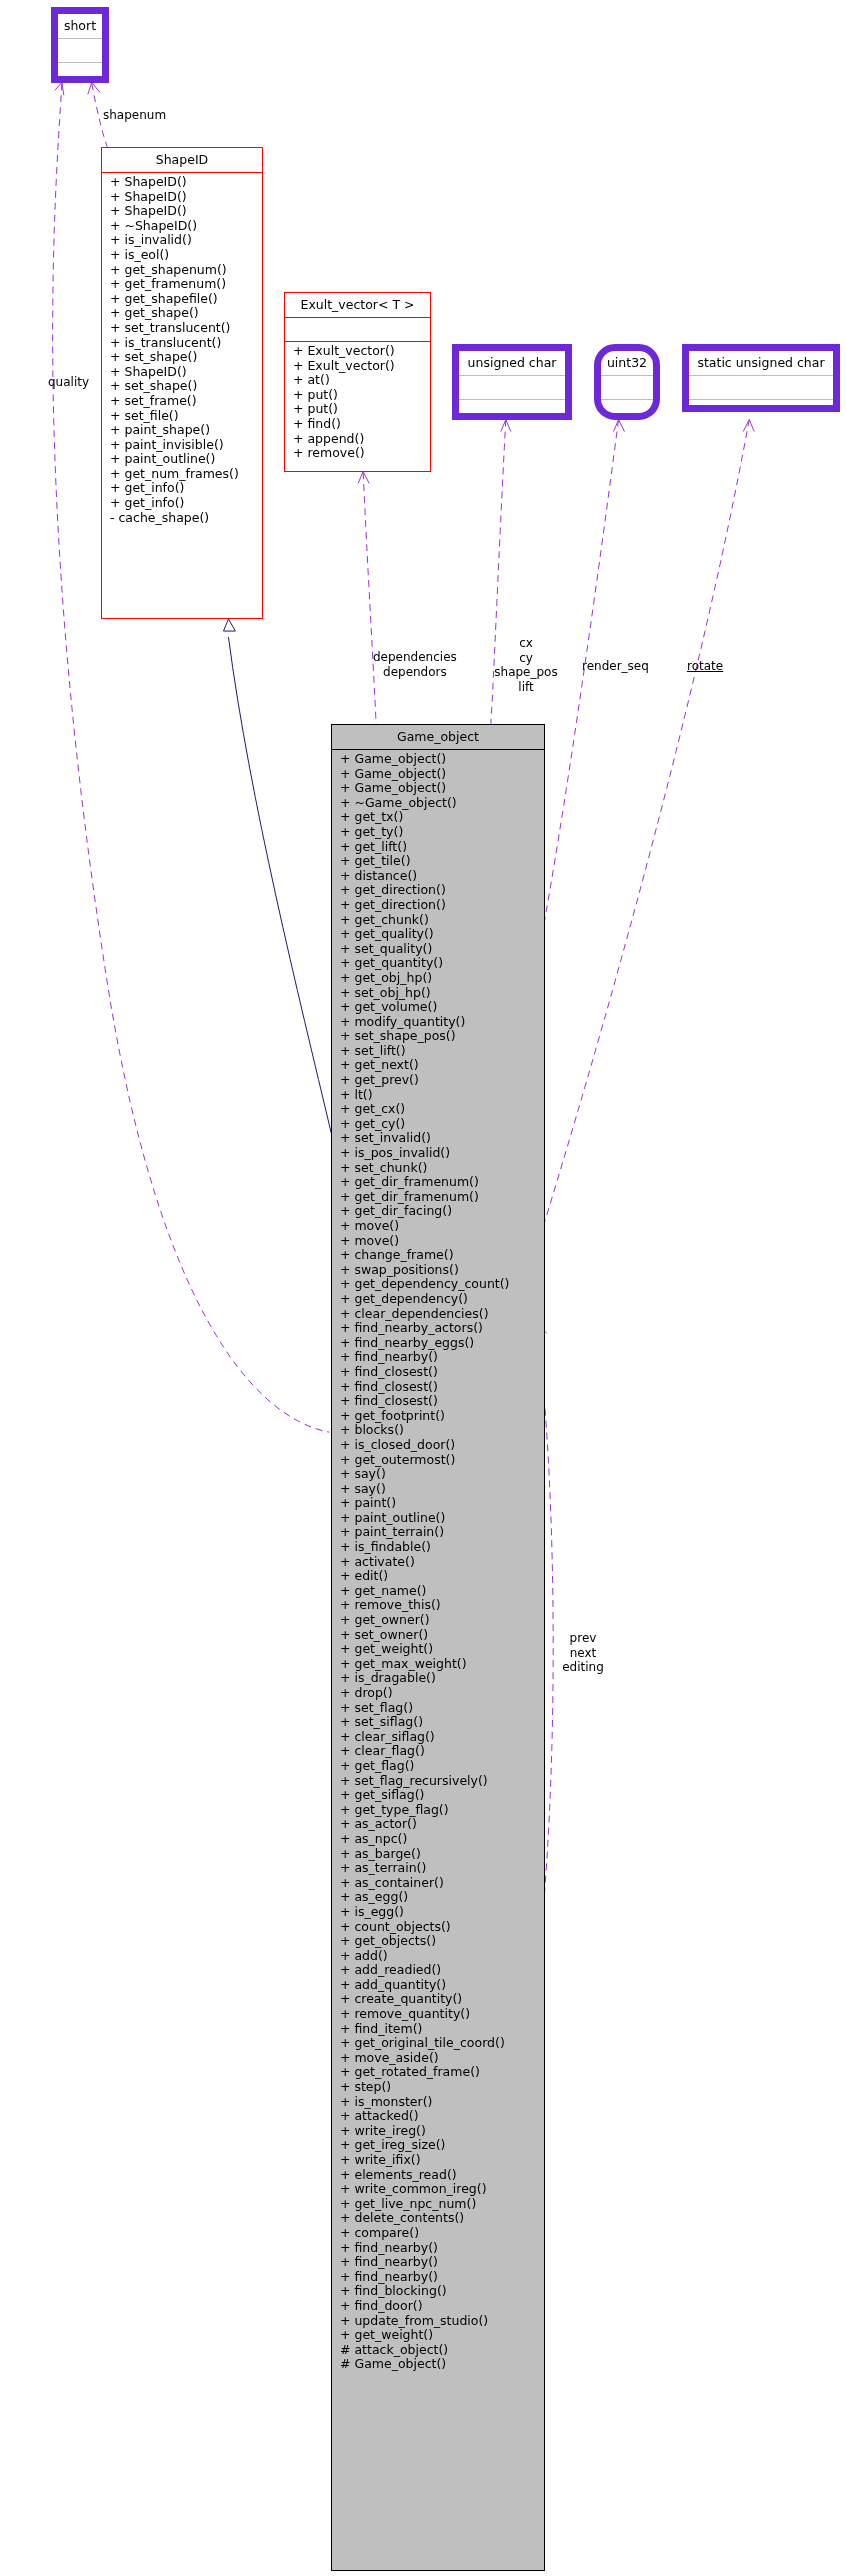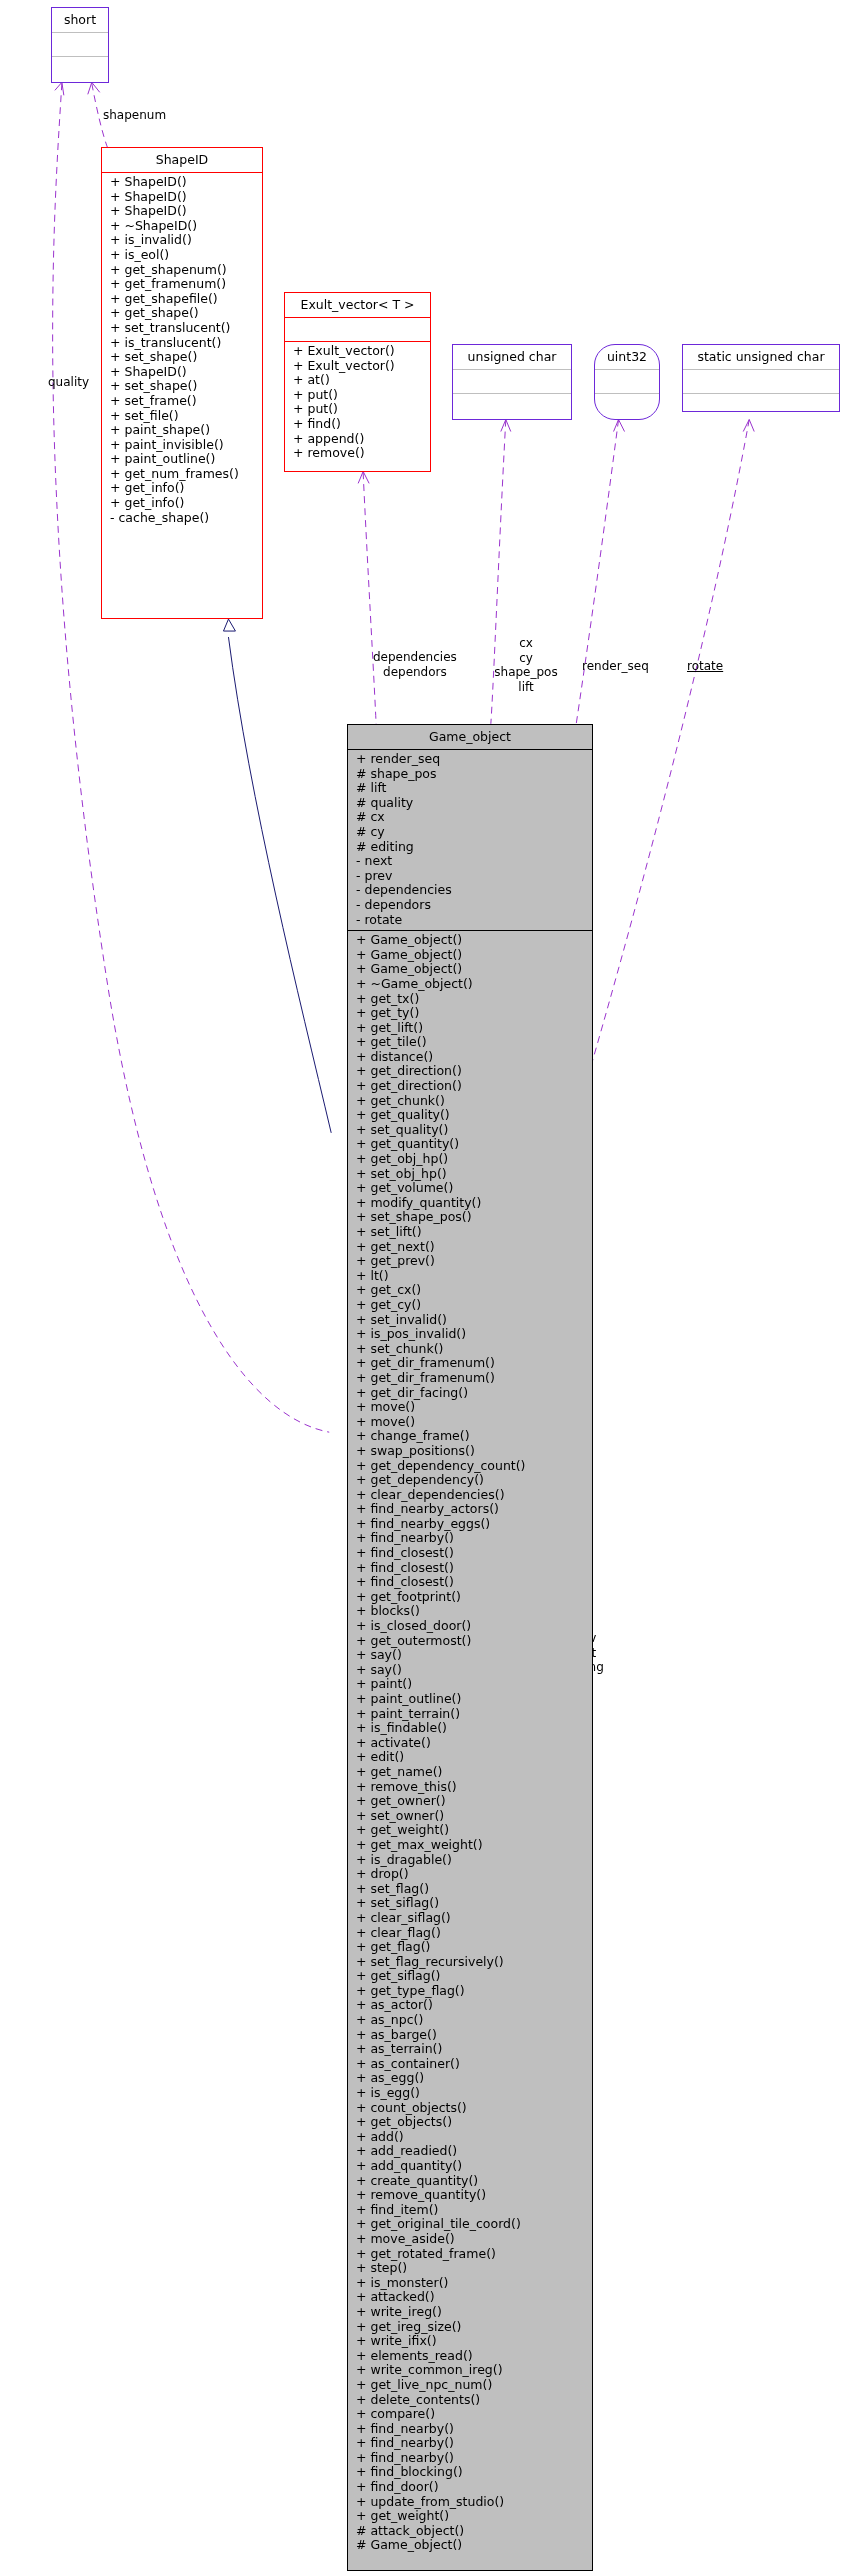--- a/index.html
+++ b/index.html
@@ -1,19 +1,19 @@
 <!DOCTYPE html>
 <html><head>
 <meta charset="utf-8">
 <style>
   html, body { margin:0; padding:0; background:#ffffff; }
   body { width:846px; height:2576px; position:relative; overflow:hidden;
          font-family:"DejaVu Sans", sans-serif; font-size:12.5px; color:#000; }
   .box { position:absolute; box-sizing:border-box; background:#fff; }
-  .box.gray { border:1px solid #6d28d9; }
+  .box.gray { border:7px solid #6d28d9; }
   .box.red { border:1px solid #ff0000; }
   .box.main { border:1px solid #000; background:#bfbfbf; }
   .box .title { text-align:center; line-height:24px; height:24px; white-space:nowrap; }
   .box .sec { box-sizing:border-box; padding:2px 0 3px 8px; }
   .box.gray .sec, .box.gray .title { border-bottom:1px solid #bfbfbf; }
   .box.red .sec, .box.red .title { border-bottom:1px solid #ff0000; }
   .box.main .sec, .box.main .title { border-bottom:1px solid #000; }
   .box .sec:last-child { border-bottom:none; }
   .box .sec.empty { height:24px; padding:0; }
   .line { line-height:14.6px; white-space:nowrap; }
@@ -138,36 +138,22 @@
     <div class="line">lift</div>
   </div>
 <div class="elabel" style="left:582px; top:659px;">render_seq</div>
 <div class="elabel" style="left:687px; top:659px;text-decoration:underline;">rotate</div>
 <div class="elabel" id="lbl-self" style="left:560px; top:1631px; width:46px;">
     <div class="line">prev</div>
     <div class="line">next</div>
     <div class="line">editing</div>
   </div>
 
-<div class="box main" style="left:331px; top:724px; width:246px; height:1847px;margin-left:16px;">
+<div class="box main" style="left:331px; top:724px; width:214px; height:1847px;">
   <div class="title">Game_object</div>
-  <div class="sec" id="go-attrs">
-      <div class="line">+ render_seq</div>
-      <div class="line"># shape_pos</div>
-      <div class="line"># lift</div>
-      <div class="line"># quality</div>
-      <div class="line"># cx</div>
-      <div class="line"># cy</div>
-      <div class="line"># editing</div>
-      <div class="line">- next</div>
-      <div class="line">- prev</div>
-      <div class="line">- dependencies</div>
-      <div class="line">- dependors</div>
-      <div class="line">- rotate</div>
-    </div>
   <div class="sec" id="go-methods">
       <div class="line">+ Game_object()</div>
       <div class="line">+ Game_object()</div>
       <div class="line">+ Game_object()</div>
       <div class="line">+ ~Game_object()</div>
       <div class="line">+ get_tx()</div>
       <div class="line">+ get_ty()</div>
       <div class="line">+ get_lift()</div>
       <div class="line">+ get_tile()</div>
       <div class="line">+ distance()</div>

